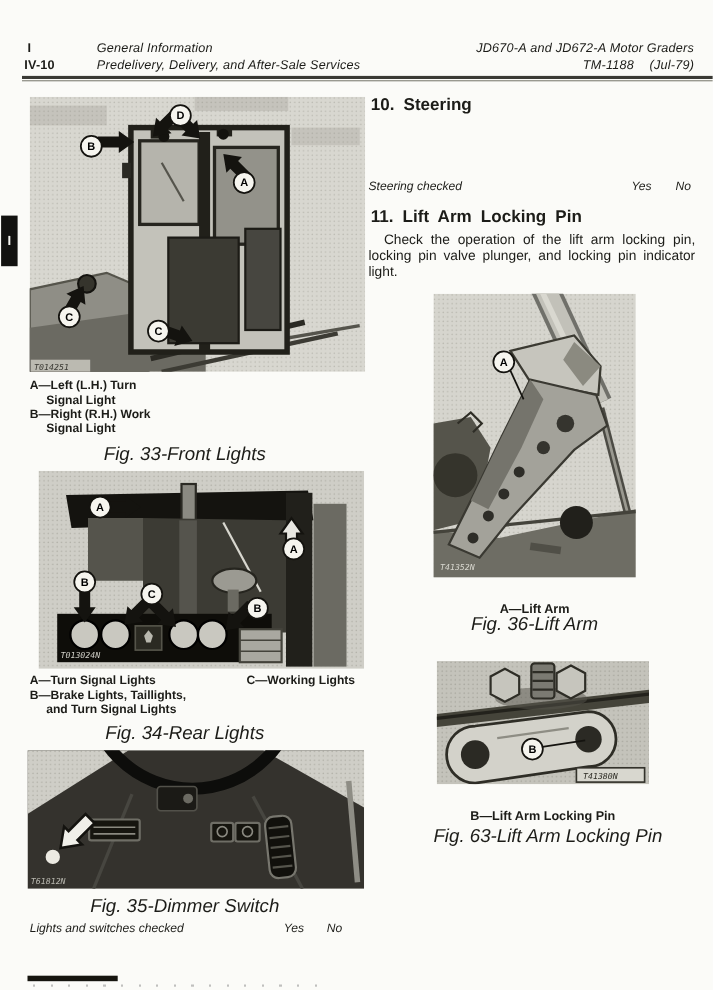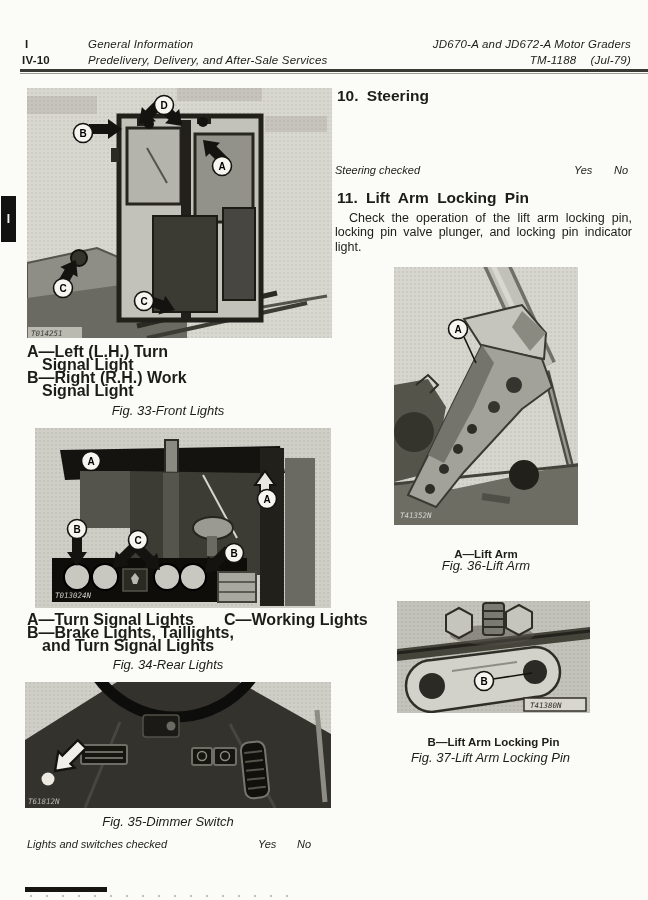--- a/index.html
+++ b/index.html
@@ -9,23 +9,23 @@
   .it{font-style:italic;}
   .b{font-weight:bold;}
   .hdr{font-size:11.5px;letter-spacing:.2px;white-space:nowrap;}
   .rule{left:20px;top:69px;width:628px;height:5px;
         background:linear-gradient(#3a3a35 0 55%,rgba(0,0,0,0) 55% 72%,#9a9a91 72% 100%);}
   .tab{left:1px;top:196px;width:15px;height:46px;background:#121210;color:#f4f4ef;
        display:flex;align-items:center;justify-content:center;font-size:12px;font-weight:bold;}
   h2.sec{margin:0;font-size:15.5px;font-weight:bold;word-spacing:4px;white-space:nowrap;}
   .para{font-size:12.5px;line-height:14.3px;text-align:justify;text-indent:14px;}
   .chk{font-size:11px;font-style:italic;white-space:nowrap;}
-  .legend{font-size:16px;font-weight:bold;line-height:13px;white-space:nowrap;}
+  .legend{font-size:11px;font-weight:bold;line-height:13px;white-space:nowrap;}
   .legend .cont{padding-left:15px;}
-  .cap{font-size:13px;font-style:italic;text-align:center;white-space:nowrap;}
+  .cap{font-size:17px;font-style:italic;text-align:center;white-space:nowrap;}
   .legend-c{font-size:11.5px;font-weight:bold;text-align:center;white-space:nowrap;margin-top:12px;}
   svg{display:block;}
   .botbar{left:25px;top:887px;width:82px;height:5px;background:#16150f;}
   .botspeck{left:30px;top:895px;width:270px;height:2px;opacity:.45;
     background:repeating-linear-gradient(90deg,#777 0 2px,rgba(0,0,0,0) 2px 16px);}
   .idtxt{font-family:"DejaVu Sans Mono",monospace;font-style:italic;}
 </style>
 </head>
 <body>
 
@@ -334,17 +334,17 @@
     <line x1="96" y1="78" x2="135" y2="72" stroke="#14130f" stroke-width="1.6"></line>
     <g font-family="Liberation Sans, sans-serif" font-size="10" font-weight="bold" text-anchor="middle">
       <circle cx="87" cy="80" r="9.5" fill="#f6f5ef" stroke="#14130f" stroke-width="1.6"></circle>
       <text x="87" y="83.5">B</text>
     </g>
     <rect x="127" y="97" width="62" height="13" fill="#d8d7cf" stroke="#33322b" stroke-width="1.5"></rect>
     <text x="133" y="107" class="idtxt" font-size="7.5" fill="#2c2b24">T41380N</text>
   </svg>
 
   <div class="abs legend-c" style="left:397px;top:724px;width:193px;">B—Lift Arm Locking Pin</div>
-  <div class="abs cap" style="left:394px;top:750px;width:193px;">Fig. 37-Lift Arm Locking Pin</div>
+  <div class="abs cap" style="left:394px;top:750px;width:193px;">Fig. 63-Lift Arm Locking Pin</div>
 
   <div class="abs botbar"></div>
   <div class="abs botspeck"></div>
 </div>
 
 </body></html>

